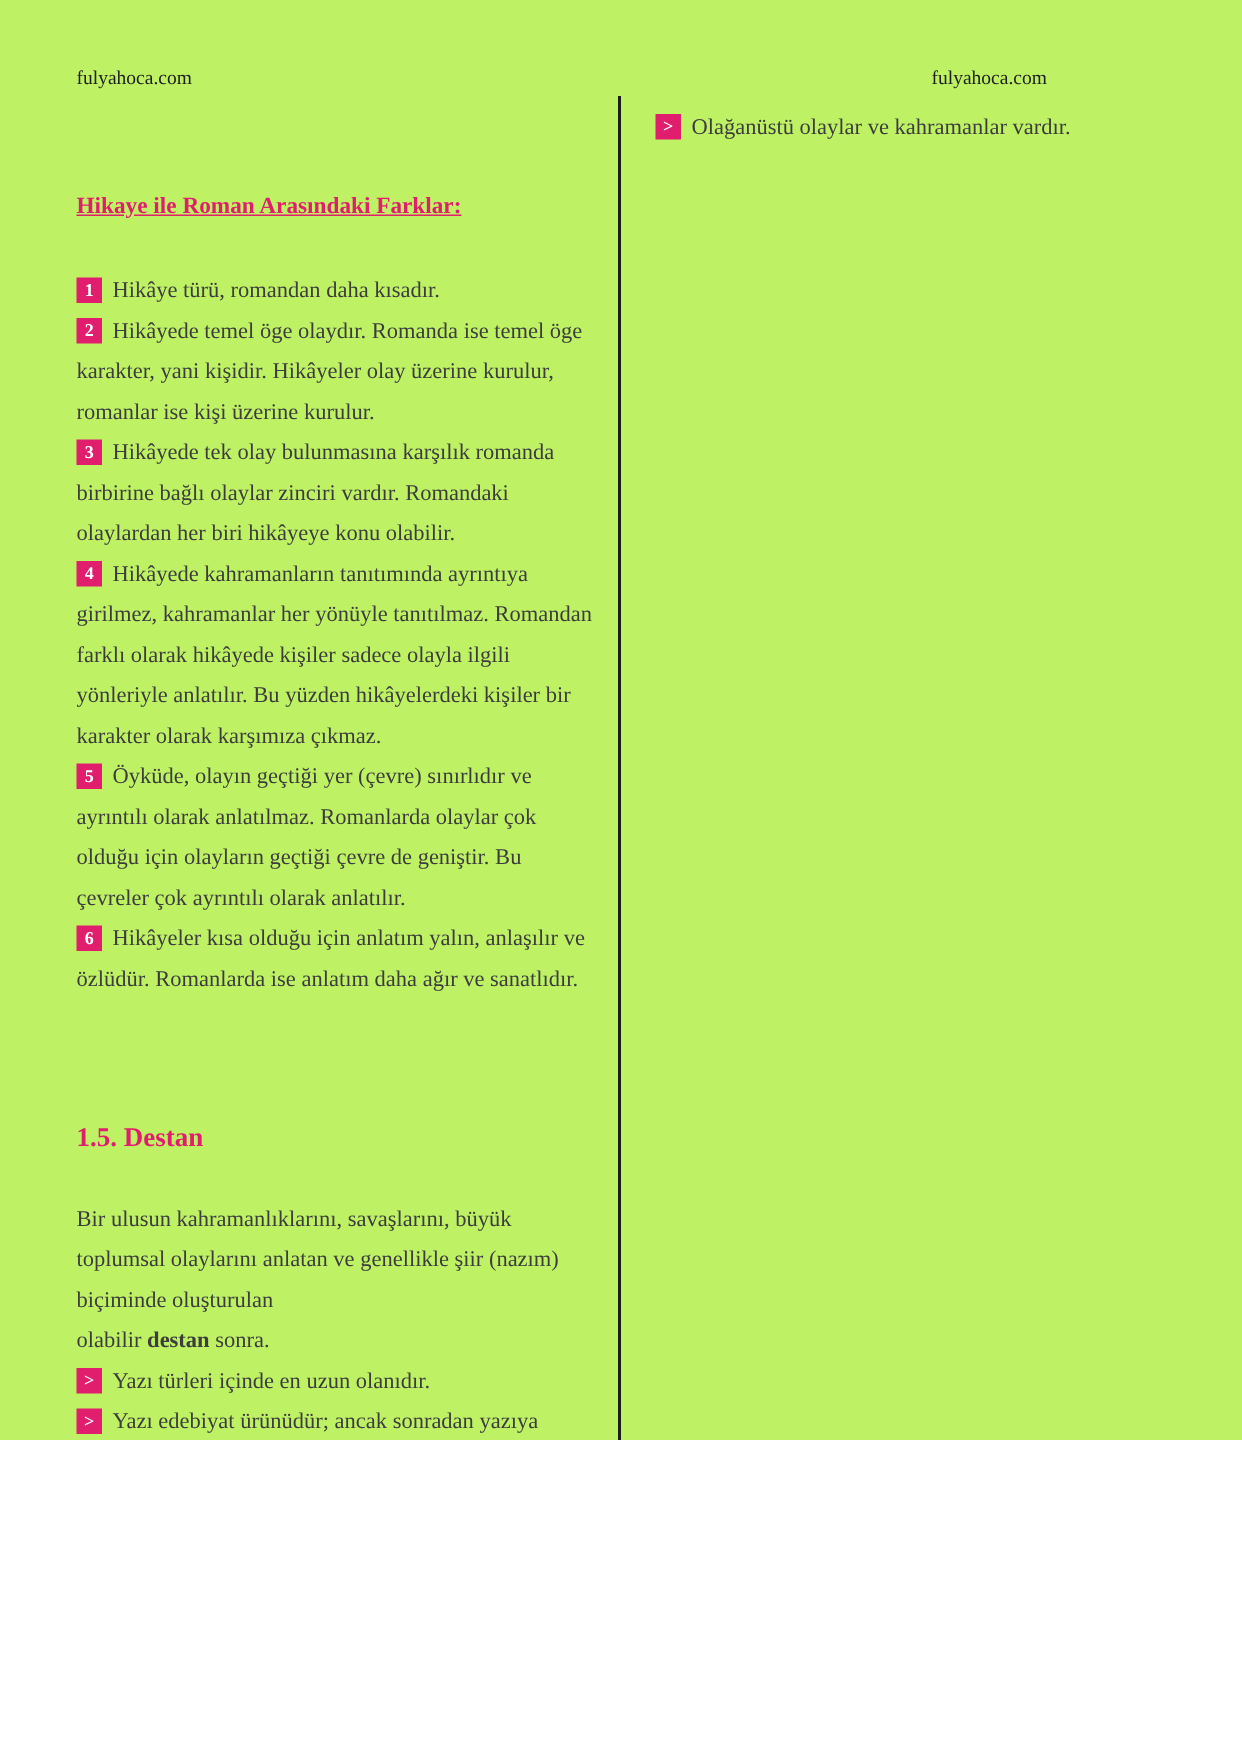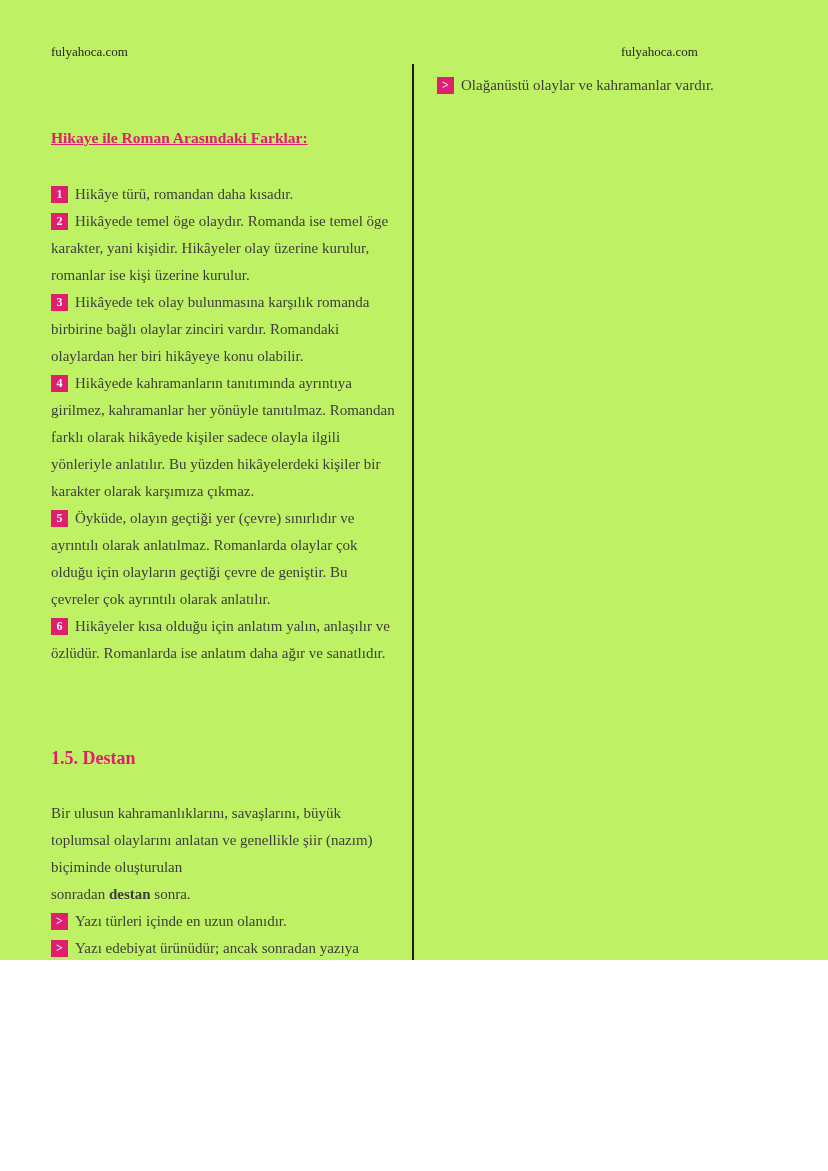--- a/index.html
+++ b/index.html
@@ -123,21 +123,21 @@
       <span class="badge">5</span><span>Öyküde, olayın geçtiği yer (çevre) sınırlıdır ve ayrıntılı olarak anlatılmaz. Romanlarda olaylar çok olduğu için olayların geçtiği çevre de geniştir. Bu çevreler çok ayrıntılı olarak anlatılır.</span>
     </p>
     <p class="item">
       <span class="badge">6</span><span>Hikâyeler kısa olduğu için anlatım yalın, anlaşılır ve özlüdür. Romanlarda ise anlatım daha ağır ve sanatlıdır.</span>
     </p>
 
     <h2 class="section-heading">1.5. Destan</h2>
 
     <p class="destan-paragraph">
       <span>Bir ulusun kahramanlıklarını, savaşlarını, büyük toplumsal olaylarını anlatan ve genellikle şiir (nazım) biçiminde oluşturulan</span><br>
-      <span>sonradan </span><strong>destan</strong><span> sonra.</span>
+      <span>olabilir </span><strong>destan</strong><span> sonra.</span>
     </p>
 
     <div class="bullets">
       <p class="item">
         <span class="badge">&gt;</span><span>Yazı türleri içinde en uzun olanıdır.</span>
       </p>
       <p class="item">
         <span class="badge">&gt;</span><span>Yazı edebiyat ürünüdür; ancak sonradan yazıya geçirilen destanlar da vardır.</span>
       </p>
     </div>

